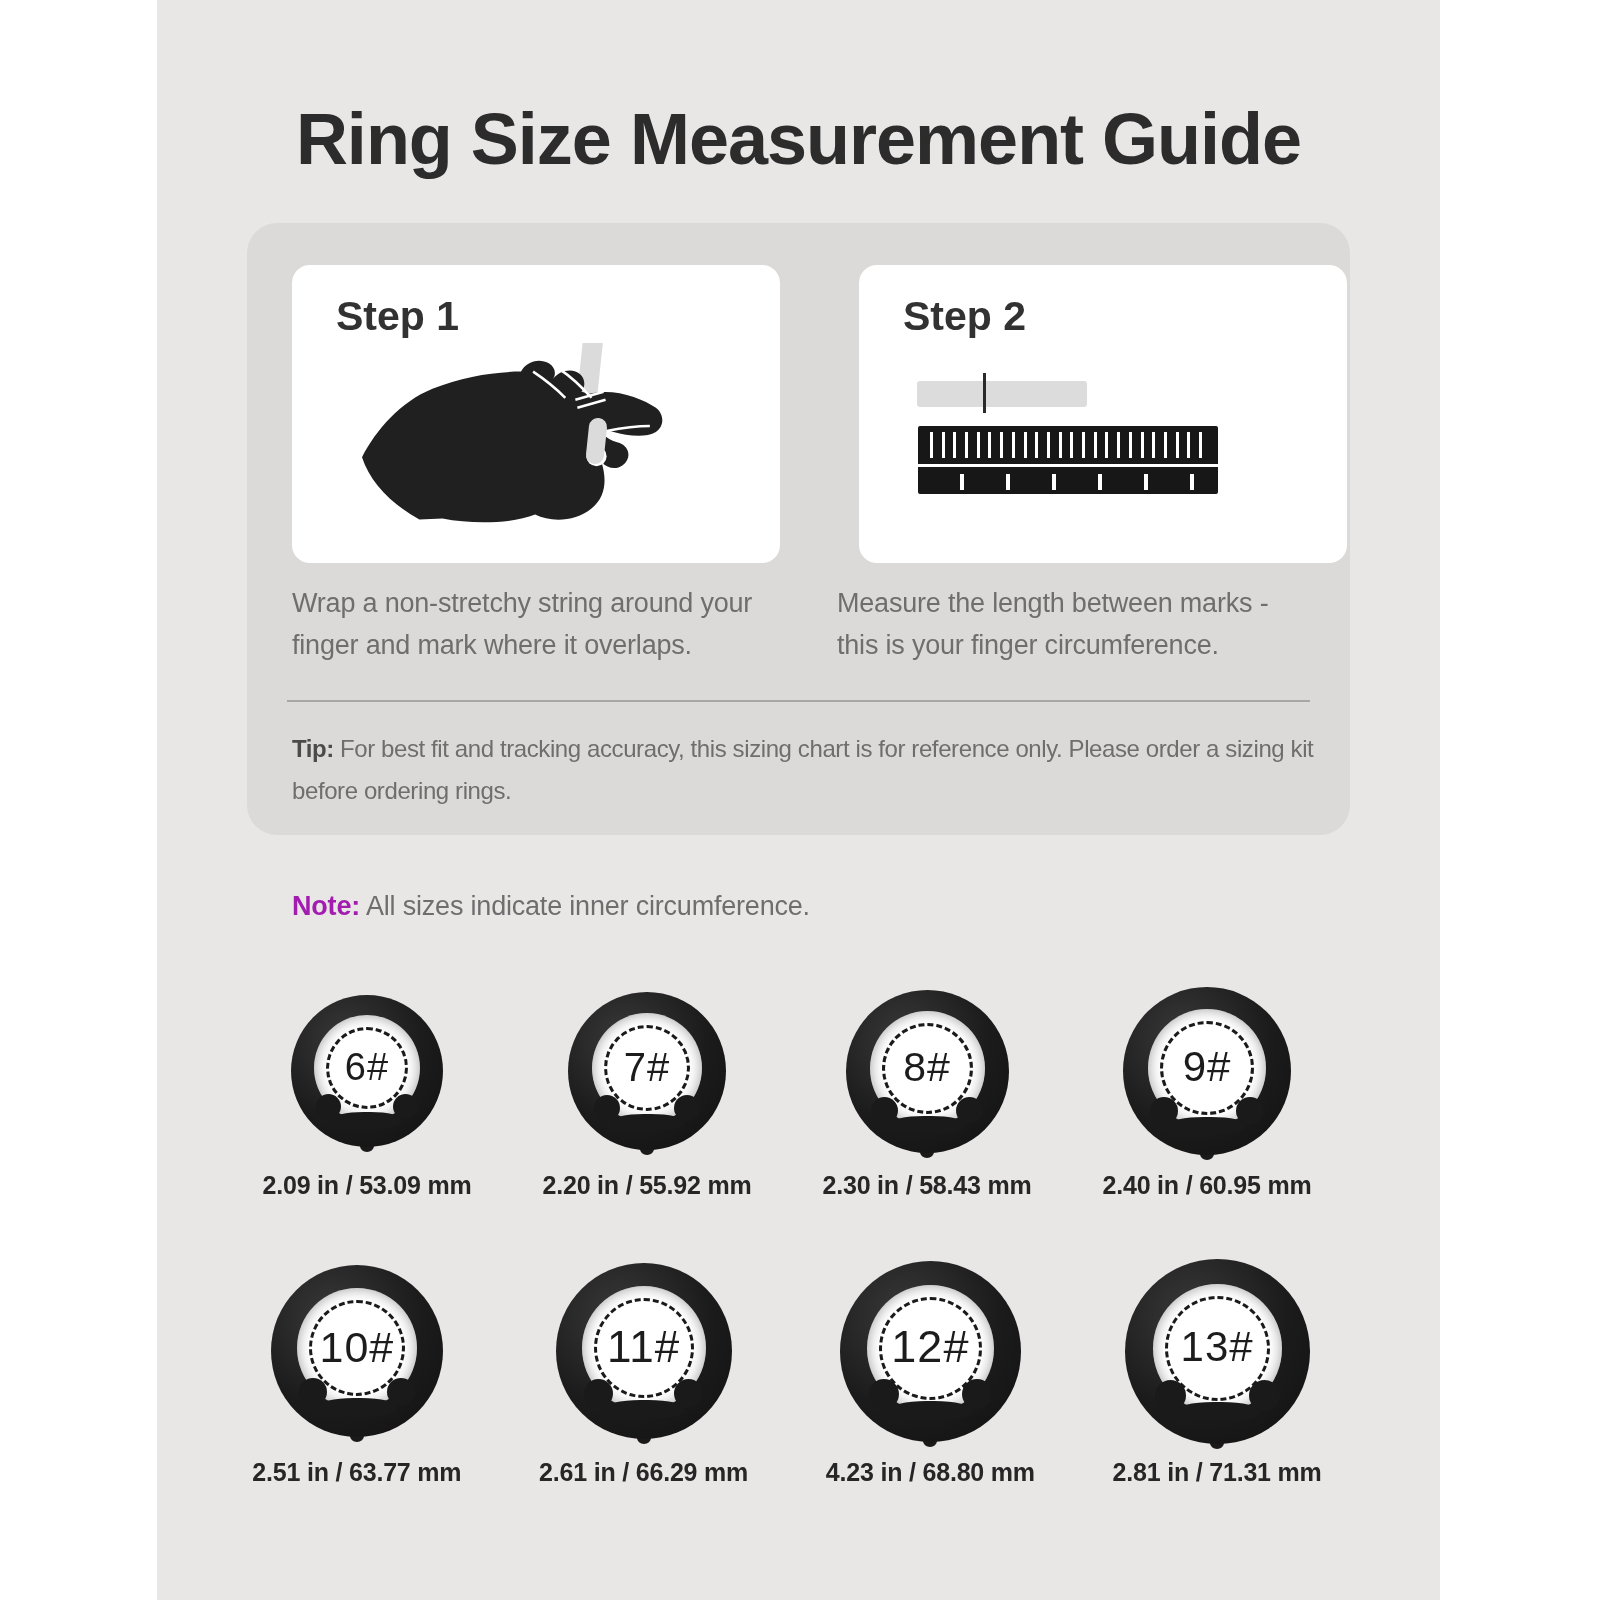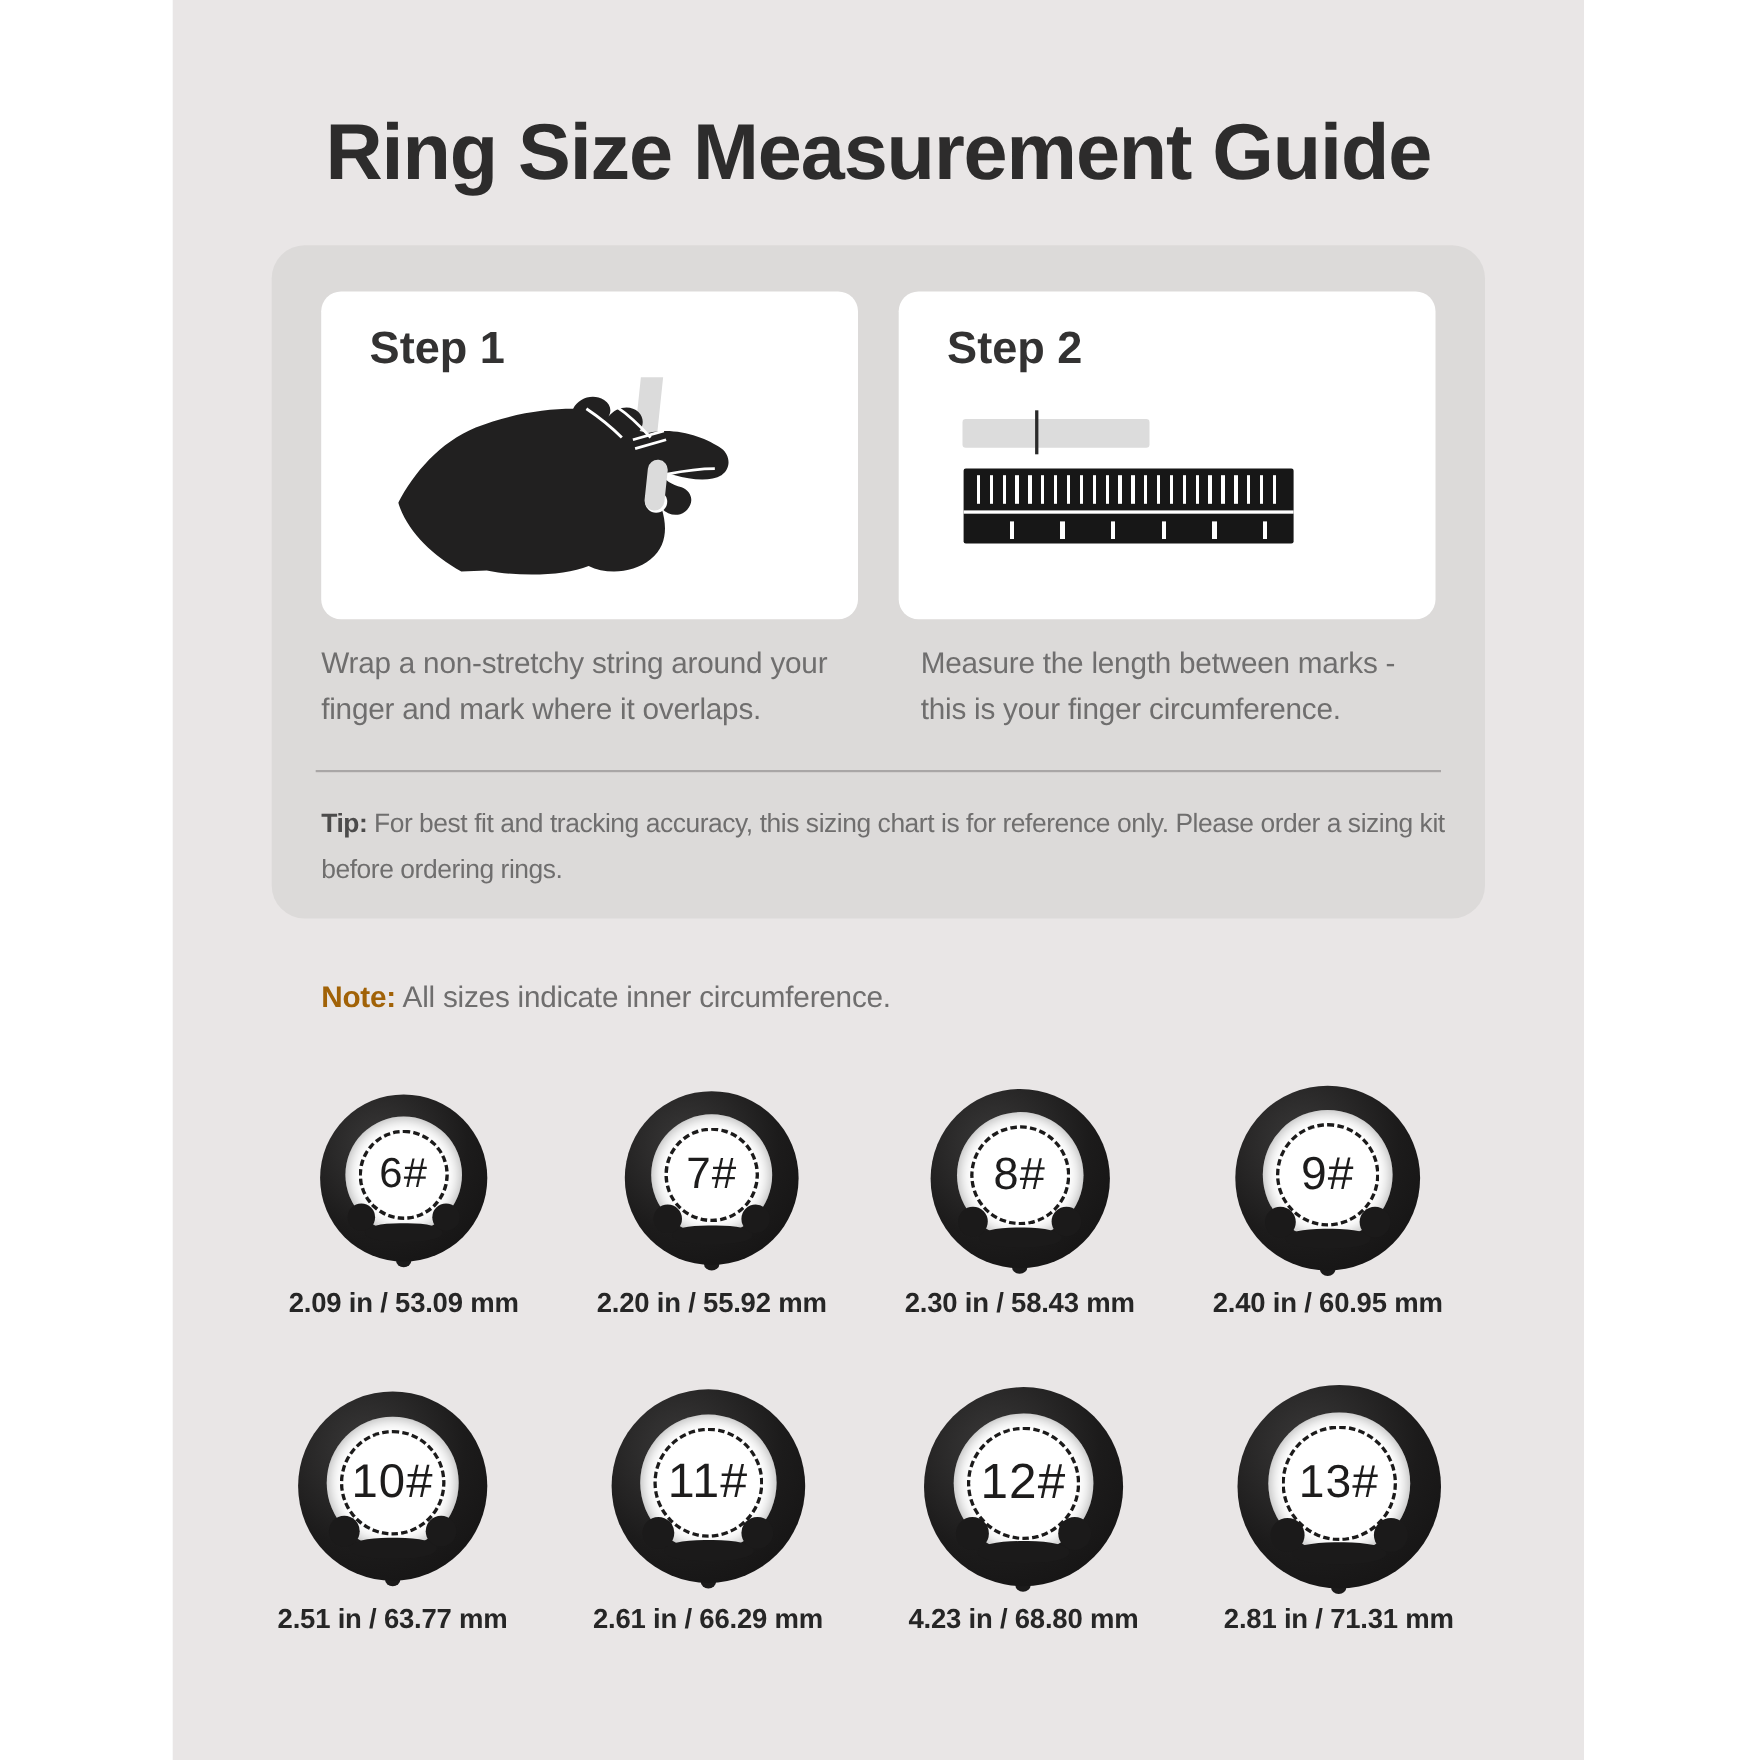--- a/index.html
+++ b/index.html
@@ -10,21 +10,21 @@
 
   .page-title { position:absolute; left:0; top:98px; width:100%; text-align:center;
                 font-size:72px; font-weight:700; color:#2d2c2c; letter-spacing:-1px; }
 
   .steps-card { position:absolute; left:90px; top:223px; width:1103px; height:612px;
                 background:#dcdad9; border-radius:30px; }
 
   .step-panel { position:absolute; top:42px; width:488px; height:298px;
                 background:#ffffff; border-radius:18px; overflow:hidden; }
   .panel-1 { left:45px; }
-  .panel-2 { left:570px; }
+  .panel-2 { left:612px; }
   .step-title { position:absolute; left:44px; top:28px; font-size:41px;
                 font-weight:600; color:#333232; }
 
   .hand-svg { position:absolute; left:70px; top:78px; }
 
   .string-bar  { position:absolute; left:58px; top:116px; width:170px; height:26px;
                  background:#dcdcdc; border-radius:3px; }
   .string-mark { position:absolute; left:124px; top:108px; width:3px; height:40px;
                  background:#2a2a2a; }
   .ruler { position:absolute; left:59px; top:161px; width:300px; height:68px;
@@ -42,21 +42,21 @@
 
   .card-divider { position:absolute; left:40px; top:477px; width:1023px; height:2px;
                   background:#a9a6a6; }
 
   .tip-text { position:absolute; left:45px; top:505px; width:1030px; font-size:24px;
               line-height:1.75; color:#6f6e6e; letter-spacing:-0.4px; }
   .tip-text b { color:#4c4b4b; margin-right:6px; }
 
   .note-text { position:absolute; left:135px; top:891px; font-size:27px;
                color:#6f6e6e; letter-spacing:-0.2px; }
-  .note-text b { color:#a16207; margin-right:6px; }
+  .note-text b { color:#a21caf; margin-right:6px; }
 
   .rings-grid { position:absolute; left:70px; top:985px; width:1120px; }
   .ring-row { display:flex; width:1120px; }
   .ring-row-2 { margin-top:58px;gap:27px; }
   .ring-cell { width:280px; display:flex; flex-direction:column; align-items:center; }
   .ring-box { height:172px; display:flex; align-items:center; justify-content:center; }
   .ring-row-2 .ring-box { height:186px; }
 
   .ring { position:relative; }
   .ring-outer { position:absolute; inset:0; border-radius:50%;

